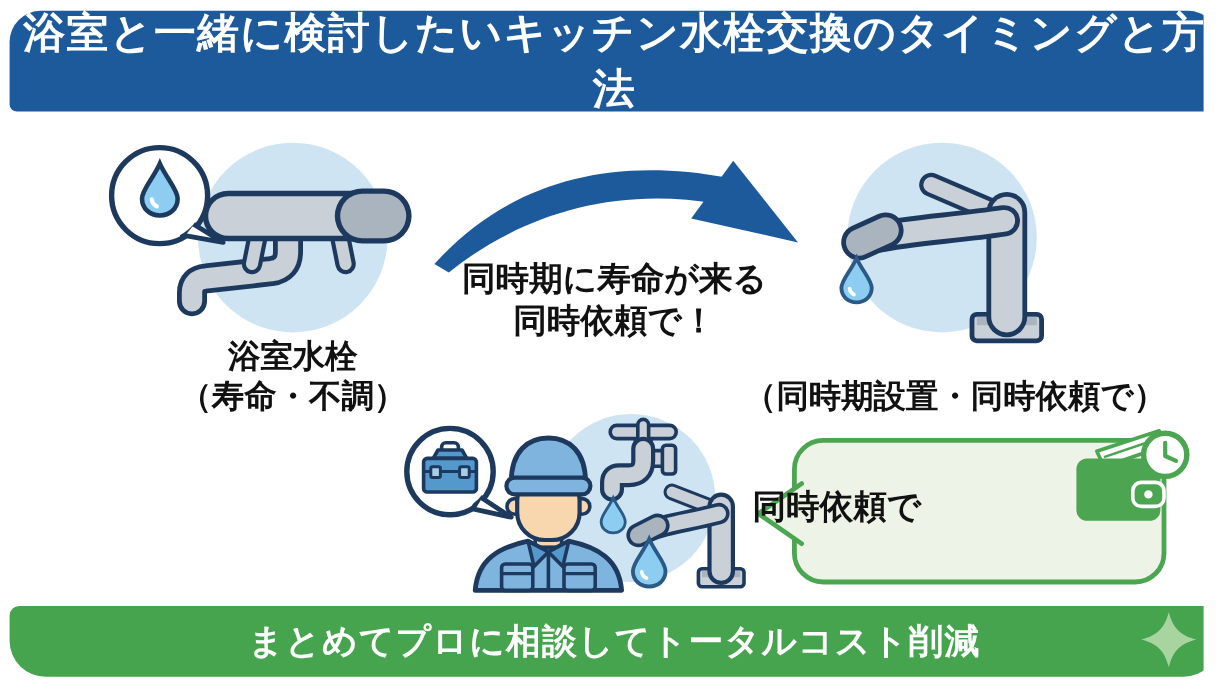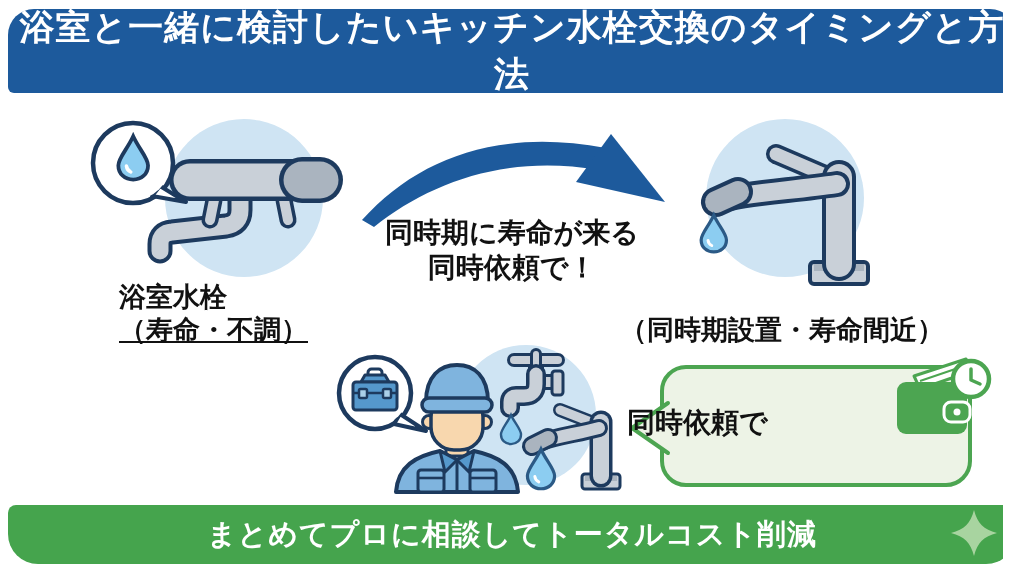--- a/index.html
+++ b/index.html
@@ -9,21 +9,21 @@
   }
   .abs{position:absolute;}
   .banner{
     position:absolute;left:8px;width:1008px;display:flex;align-items:center;justify-content:center;
     color:#ffffff;font-weight:800;text-align:center;
   }
   .banner-top{top:9px;height:84px;background:var(--banner-blue);border-radius:26px 26px 6px 6px;font-size:35px;letter-spacing:1px;}
   .banner-bottom{top:505px;height:59px;background:var(--banner-green);border-radius:8px 8px 30px 30px;font-size:29px;letter-spacing:1px;text-align:right;}
   .circle{position:absolute;border-radius:50%;background:var(--light-blue);}
   .label{
-    position:absolute;text-align:left;font-weight:800;color:var(--text-dark);
+    position:absolute;text-align:center;font-weight:800;color:var(--text-dark);
     font-size:27px;line-height:33px;white-space:nowrap;
   }
   .midtext{position:absolute;text-align:center;font-weight:800;color:var(--text-dark);font-size:28px;line-height:34px;white-space:nowrap;}
   .bubble-note{
     position:absolute;left:660px;top:365px;width:312px;height:122px;box-sizing:border-box;
     background:var(--bubble-green-fill);border:4px solid var(--bubble-green-border);border-radius:26px;
   }
   .bubble-note-text{position:absolute;left:627px;top:407px;width:300px;text-align:left;
     font-weight:800;color:var(--text-dark);font-size:28px;line-height:33px;white-space:nowrap;}
   svg{display:block;overflow:visible;}
@@ -58,21 +58,21 @@
     <circle cx="45" cy="45" r="40" style="fill:#ffffff;stroke:var(--outline-navy);stroke-width:4.5;"></circle>
     <polygon points="72,68 98,84 64,78" style="fill:#ffffff;stroke:var(--outline-navy);stroke-width:4;stroke-linejoin:round;"></polygon>
     <circle cx="45" cy="45" r="37" style="fill:#ffffff;"></circle>
     <g transform="translate(29,17) scale(1.35)">
       <path d="M12,1 C8,10 1,17 1,22.5 C1,28.8 5.9,33 12,33 C18.1,33 23,28.8 23,22.5 C23,17 16,10 12,1 Z" style="fill:var(--drop-blue);stroke:var(--outline-navy);stroke-width:2.8;"></path>
       <path d="M7,23 a5.5,5.5 0 0 0 3.2,4.4" style="fill:none;stroke:#ffffff;stroke-width:2.6;stroke-linecap:round;"></path>
     </g>
   </svg>
 
   <div class="label" style="left:119px;top:281px;width:250px;">浴室水栓</div>
-  <div class="label" style="left:119px;top:314px;width:250px;text-decoration:underline;">（寿命・不調）</div>
+  <div class="label" style="left:119px;top:314px;width:250px;">（寿命・不調）</div>
 
   <svg class="abs" style="left:358px;top:120px;" width="310" height="105" viewBox="0 0 310 105">
     <path d="M4,100 C60,38 140,8 248,28 L240,50 C150,34 72,62 16,107 Z" style="fill:var(--banner-blue);"></path>
     <polygon points="218,62 253,14 307,82" style="fill:var(--banner-blue);"></polygon>
   </svg>
 
   <div class="midtext" style="left:352px;top:216px;width:320px;">同時期に寿命が来る</div>
   <div class="midtext" style="left:352px;top:251px;width:320px;">同時依頼で！</div>
 
   <svg class="abs" style="left:692px;top:132px;" width="190" height="175" viewBox="0 0 190 175">
@@ -85,21 +85,21 @@
     <path d="M145,52 C105,58 65,60 38,66" style="stroke:var(--outline-navy);stroke-width:26;stroke-linecap:round;fill:none;"></path>
     <path d="M145,52 C105,58 65,60 38,66" style="stroke:var(--faucet-gray);stroke-width:18;stroke-linecap:round;fill:none;"></path>
     <path d="M46,60 L24,70" style="stroke:var(--outline-navy);stroke-width:30;stroke-linecap:round;"></path>
     <path d="M46,60 L24,70" style="stroke:var(--faucet-gray-dark);stroke-width:22;stroke-linecap:round;"></path>
     <g transform="translate(8,82) scale(1.15)">
       <path d="M12,1 C8,10 1,17 1,22.5 C1,28.8 5.9,33 12,33 C18.1,33 23,28.8 23,22.5 C23,17 16,10 12,1 Z" style="fill:var(--drop-blue);stroke:var(--drop-outline);stroke-width:2.8;"></path>
       <path d="M7,23 a5.5,5.5 0 0 0 3.2,4.4" style="fill:none;stroke:#ffffff;stroke-width:2.6;stroke-linecap:round;"></path>
     </g>
   </svg>
 
-  <div class="label" style="left:620px;top:314px;width:340px;">（同時期設置・寿命間近）</div>
+  <div class="label" style="left:620px;top:314px;width:340px;">（同時期設置・同時依頼で）</div>
 
   <svg class="abs" style="left:382px;top:350px;" width="150" height="142" viewBox="0 0 150 142">
     <rect x="64" y="88" width="22" height="18" style="fill:var(--skin);stroke:var(--outline-navy);stroke-width:3;"></rect>
     <path d="M14,142 C16,116 34,106 58,101 L75,110 L92,101 C116,106 134,116 136,142 Z" style="fill:var(--illust-blue);stroke:var(--outline-navy);stroke-width:4;stroke-linejoin:round;"></path>
     <path d="M58,101 L75,110 L63,122 Z" style="fill:var(--illust-blue-dark);stroke:var(--outline-navy);stroke-width:3;stroke-linejoin:round;"></path>
     <path d="M92,101 L75,110 L87,122 Z" style="fill:var(--illust-blue-dark);stroke:var(--outline-navy);stroke-width:3;stroke-linejoin:round;"></path>
     <path d="M75,110 L75,142" style="stroke:var(--outline-navy);stroke-width:3;"></path>
     <rect x="36" y="120" width="26" height="22" rx="3" style="fill:var(--illust-blue);stroke:var(--outline-navy);stroke-width:3;"></rect>
     <line x1="36" y1="128" x2="62" y2="128" style="stroke:var(--outline-navy);stroke-width:2.6;"></line>
     <rect x="88" y="120" width="26" height="22" rx="3" style="fill:var(--illust-blue);stroke:var(--outline-navy);stroke-width:3;"></rect>

